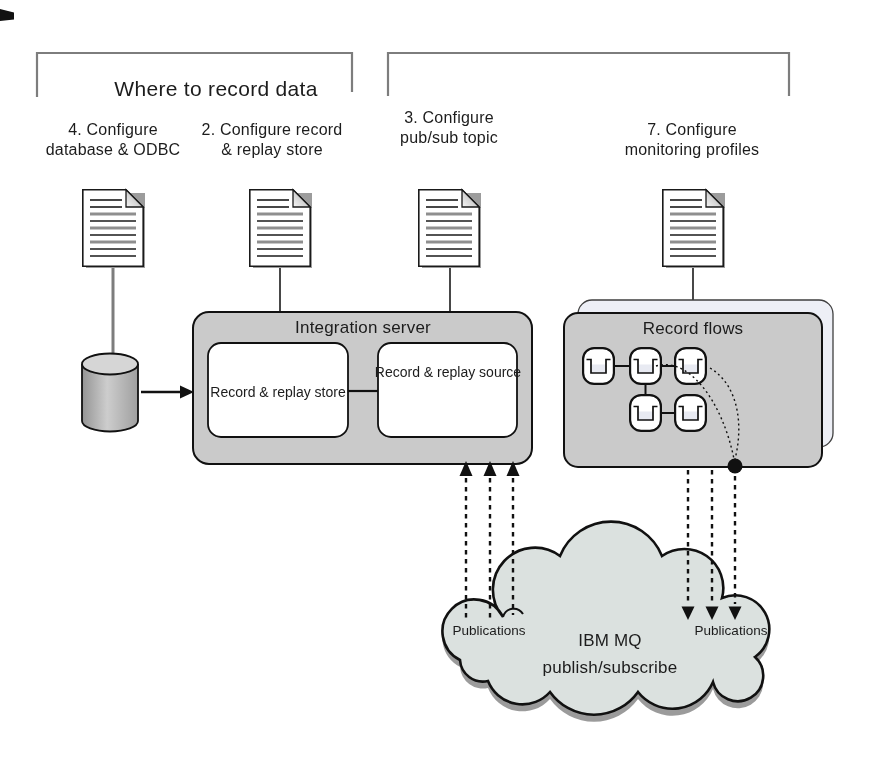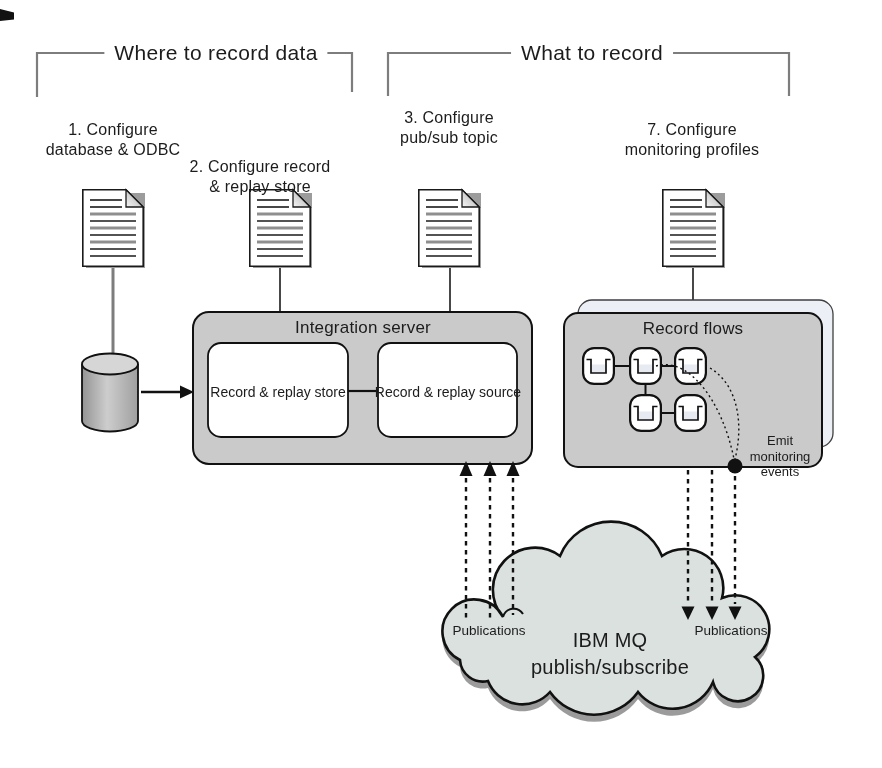--- a/index.html
+++ b/index.html
@@ -2,25 +2,25 @@
 <html><head>
 <meta charset="utf-8">
 <style>
   html,body{margin:0;padding:0;background:#fff;}
   #canvas{
     position:relative;width:882px;height:768px;background:#fff;overflow:hidden;
     font-family:"Liberation Sans",sans-serif;color:#1c1c1c;
   }
   #art{position:absolute;left:0;top:0;}
   .lbl{position:absolute;white-space:nowrap;transform:translateX(-50%);text-align:center;line-height:1.25;}
-  .bracket-title{font-size:21px;letter-spacing:.3px;background:#fff;padding:0 10px;}
+  .bracket-title{font-size:21px;letter-spacing:.3px;background:#fff;padding:0 10px;margin-top:36px;}
   .step{font-size:16px;line-height:20px;letter-spacing:.2px;}
   .boxtitle{font-size:17px;letter-spacing:.2px;}
   .innerlbl{font-size:14px;}
-  .cloudlbl{font-size:20px;line-height:27px;letter-spacing:.2px;}
+  .cloudlbl{font-size:17px;line-height:27px;letter-spacing:.2px;}
   .flowlbl{font-size:13.5px;}
   .emitlbl{font-size:13px;line-height:15.5px;}
 </style>
 </head>
 <body>
 
 <div id="canvas">
 
   <svg id="art" width="882" height="768" viewBox="0 0 882 768">
     <defs>
@@ -132,50 +132,44 @@
       <path d="M688,470 V604" stroke="#111111" stroke-width="2.4" stroke-dasharray="4.5,4.5" fill="none"></path>
       <path d="M712,470 V604" stroke="#111111" stroke-width="2.4" stroke-dasharray="4.5,4.5" fill="none"></path>
       <path d="M735,476 V604" stroke="#111111" stroke-width="2.4" stroke-dasharray="4.5,4.5" fill="none"></path>
       <polygon points="688,620 681.5,606.5 694.5,606.5" fill="#111111"></polygon>
       <polygon points="712,620 705.5,606.5 718.5,606.5" fill="#111111"></polygon>
       <polygon points="735,620 728.5,606.5 741.5,606.5" fill="#111111"></polygon>
     </g>
   </svg>
 
   <div class="lbl bracket-title" style="left:216px;top:40px;">Where to record data</div>
-  <div class="lbl bracket-title" style="left:592px;top:40px;">What to record</div>
 
   <div class="lbl step" style="left:113px;top:120px;">
-    <div>1. Configure</div>
+    <div>4. Configure</div>
     <div>database &amp; ODBC</div>
   </div>
-  <div class="lbl step" style="left:260px;top:120px;margin-top:37px;">
+  <div class="lbl step" style="left:272px;top:120px;">
     <div>2. Configure record</div>
     <div>&amp; replay store</div>
   </div>
   <div class="lbl step" style="left:449px;top:108px;">
     <div>3. Configure</div>
     <div>pub/sub topic</div>
   </div>
   <div class="lbl step" style="left:692px;top:120px;">
     <div>7. Configure</div>
     <div>monitoring profiles</div>
   </div>
 
   <div class="lbl boxtitle" style="left:363px;top:317px;">Integration server</div>
   <div class="lbl innerlbl" style="left:278px;top:384px;">Record &amp; replay store</div>
-  <div class="lbl innerlbl" style="left:448px;top:384px;">Record &amp; replay source</div>
+  <div class="lbl innerlbl" style="left:448px;top:364px;">Record &amp; replay source</div>
 
   <div class="lbl boxtitle" style="left:693px;top:318px;">Record flows</div>
 
-  <div class="lbl emitlbl" style="left:780px;top:433px;">
-    <div>Emit</div>
-    <div>monitoring</div>
-    <div>events</div>
-  </div>
 
   <div class="lbl flowlbl" style="left:489px;top:623px;">Publications</div>
   <div class="lbl flowlbl" style="left:711px;top:623px;margin-left:20px;">Publications</div>
 
   <div class="lbl cloudlbl" style="left:610px;top:627px;">
     <div>IBM MQ</div>
     <div>publish/subscribe</div>
   </div>
 
 </div>

